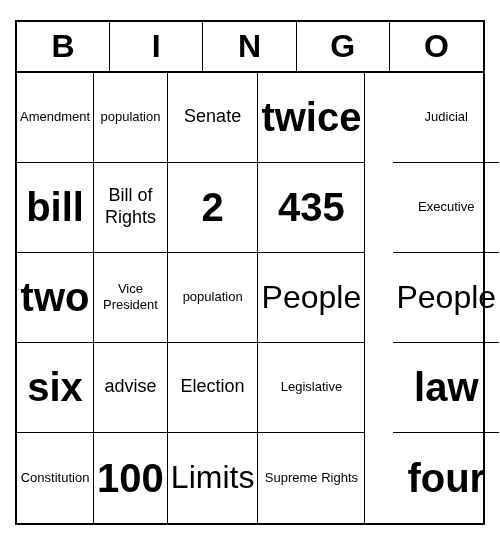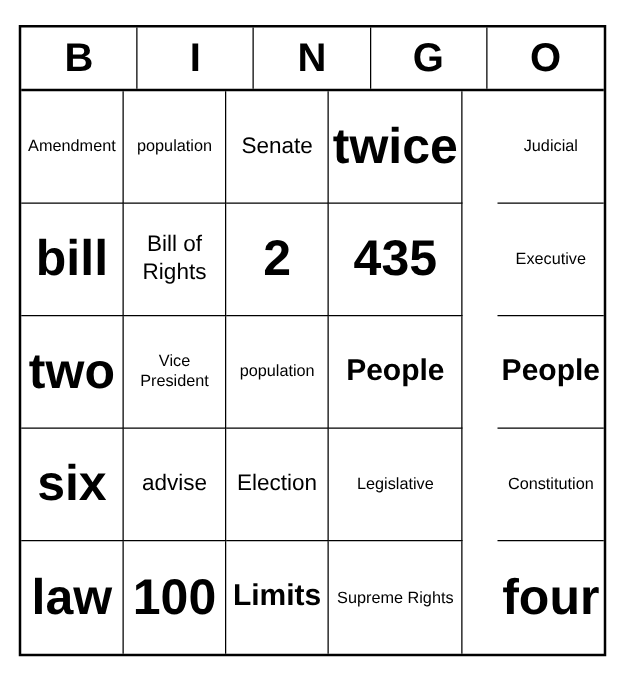--- a/index.html
+++ b/index.html
@@ -59,22 +59,22 @@
     .cell-text {
       line-height: 1.2;
     }
     .size-small {
       font-size: 13px;
     }
     .size-medium {
       font-size: 18px;
     }
     .size-large {
-      font-size: 24px;
-      font-weight: bold;
+      font-size: 32px;
+      font-weight: normal;
     }
     .size-xlarge {
       font-size: 40px;
       font-weight: bold;
     }
   </style>
 </head>
 <body>
 
 <div class="bingo-card">
@@ -137,24 +137,24 @@
       <div class="bingo-cell">
         <span class="cell-text size-medium">advise</span>
       </div>
       <div class="bingo-cell">
         <span class="cell-text size-medium">Election</span>
       </div>
       <div class="bingo-cell">
         <span class="cell-text size-small">Legislative</span>
       </div>
       <div class="bingo-cell">
-        <span class="cell-text size-small">Constitution</span>
+        <span class="cell-text size-xlarge">law</span>
       </div>
       <div class="bingo-cell">
-        <span class="cell-text size-xlarge">law</span>
+        <span class="cell-text size-small">Constitution</span>
       </div>
       <div class="bingo-cell">
         <span class="cell-text size-xlarge">100</span>
       </div>
       <div class="bingo-cell">
         <span class="cell-text size-large">Limits</span>
       </div>
       <div class="bingo-cell">
         <span class="cell-text size-small">Supreme Rights</span>
       </div>

